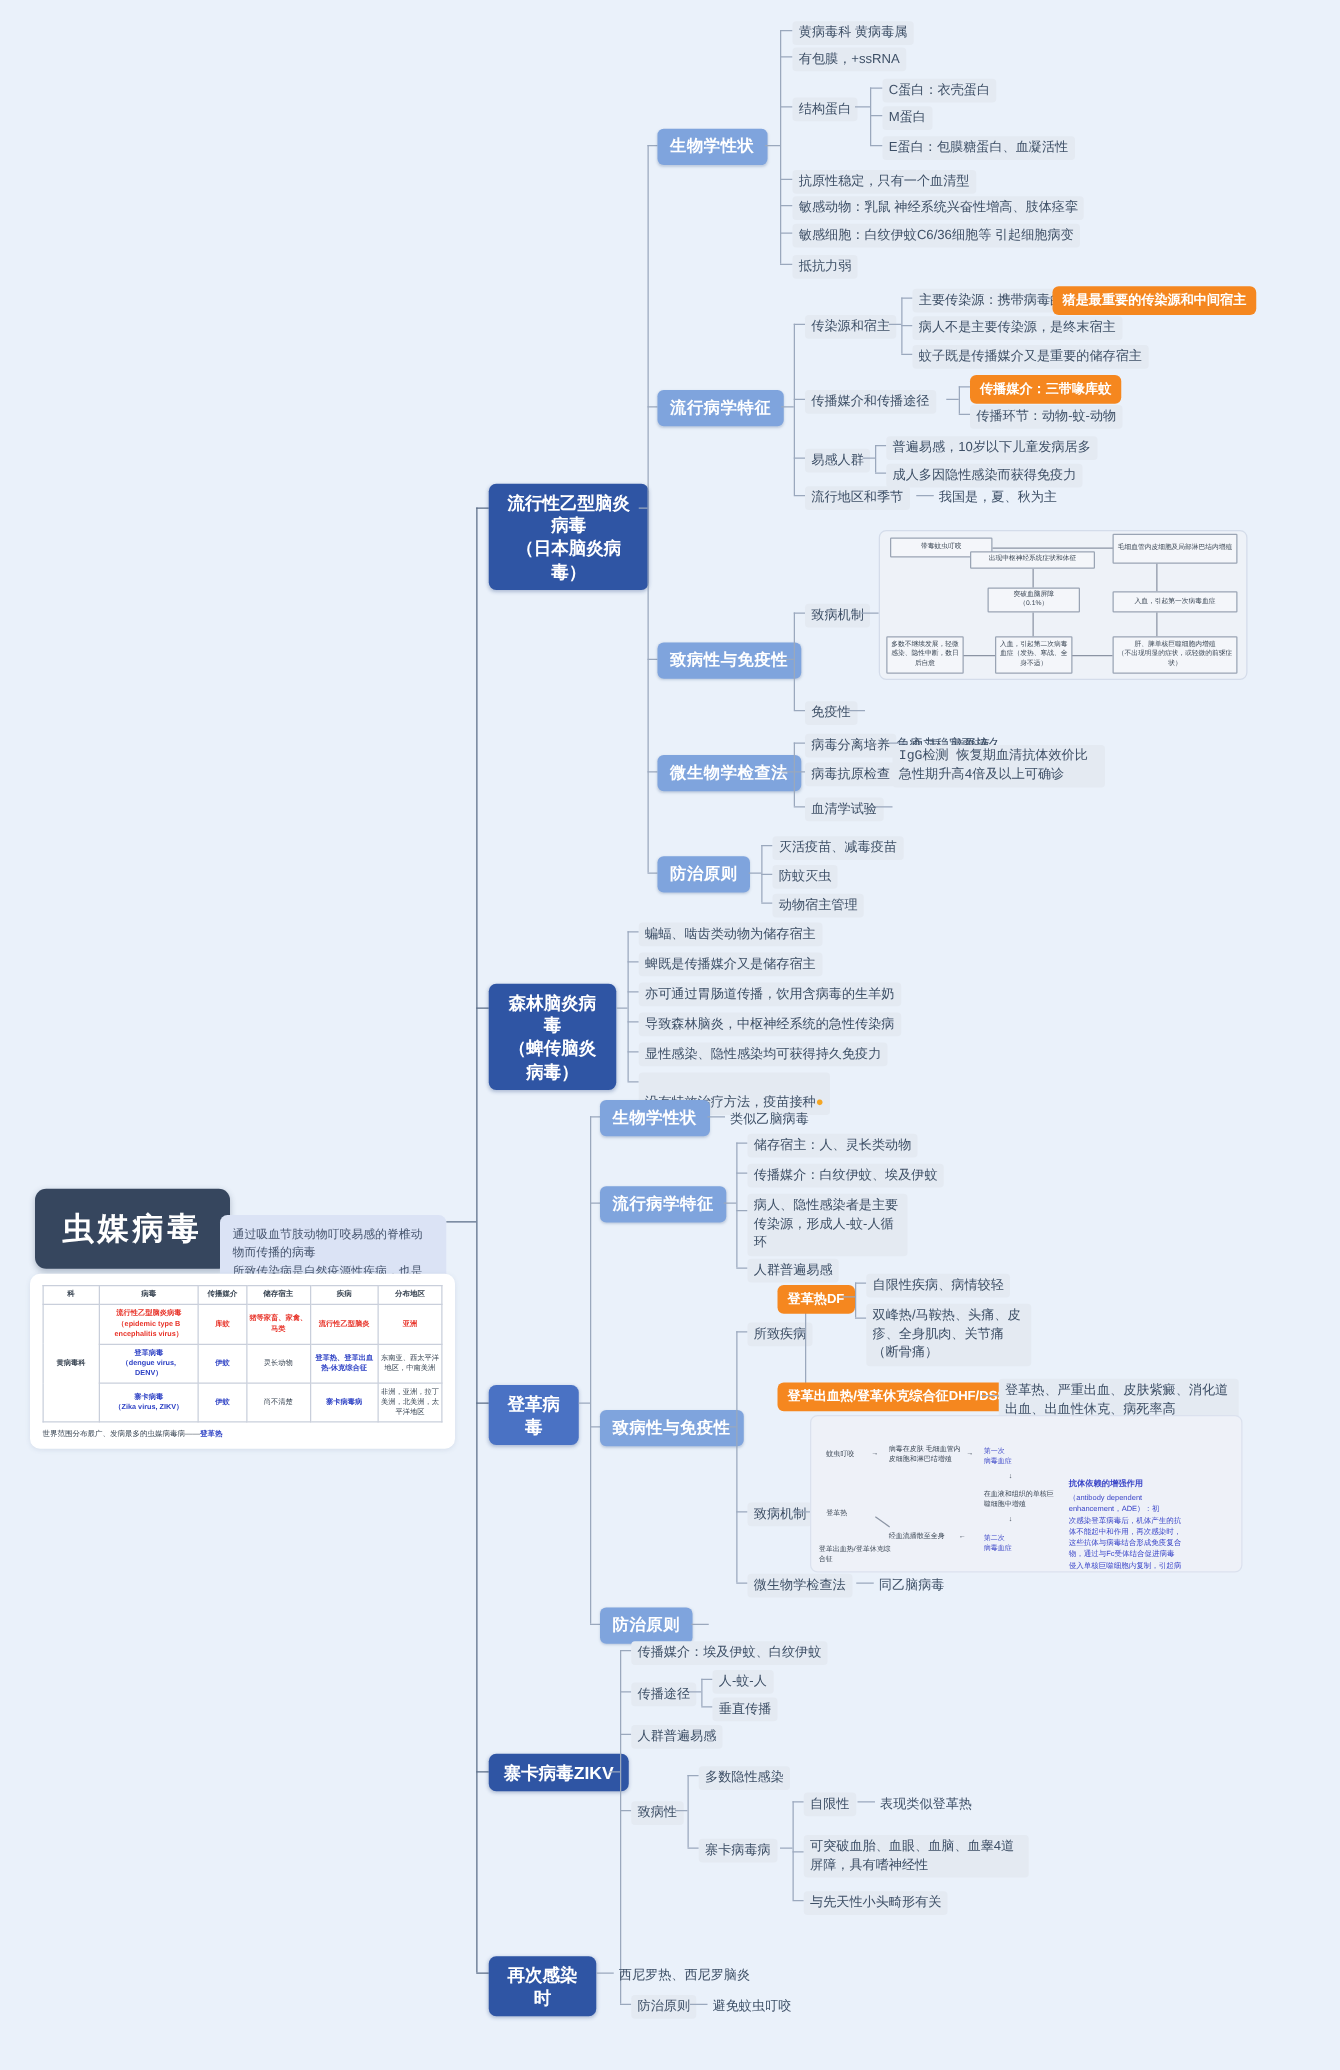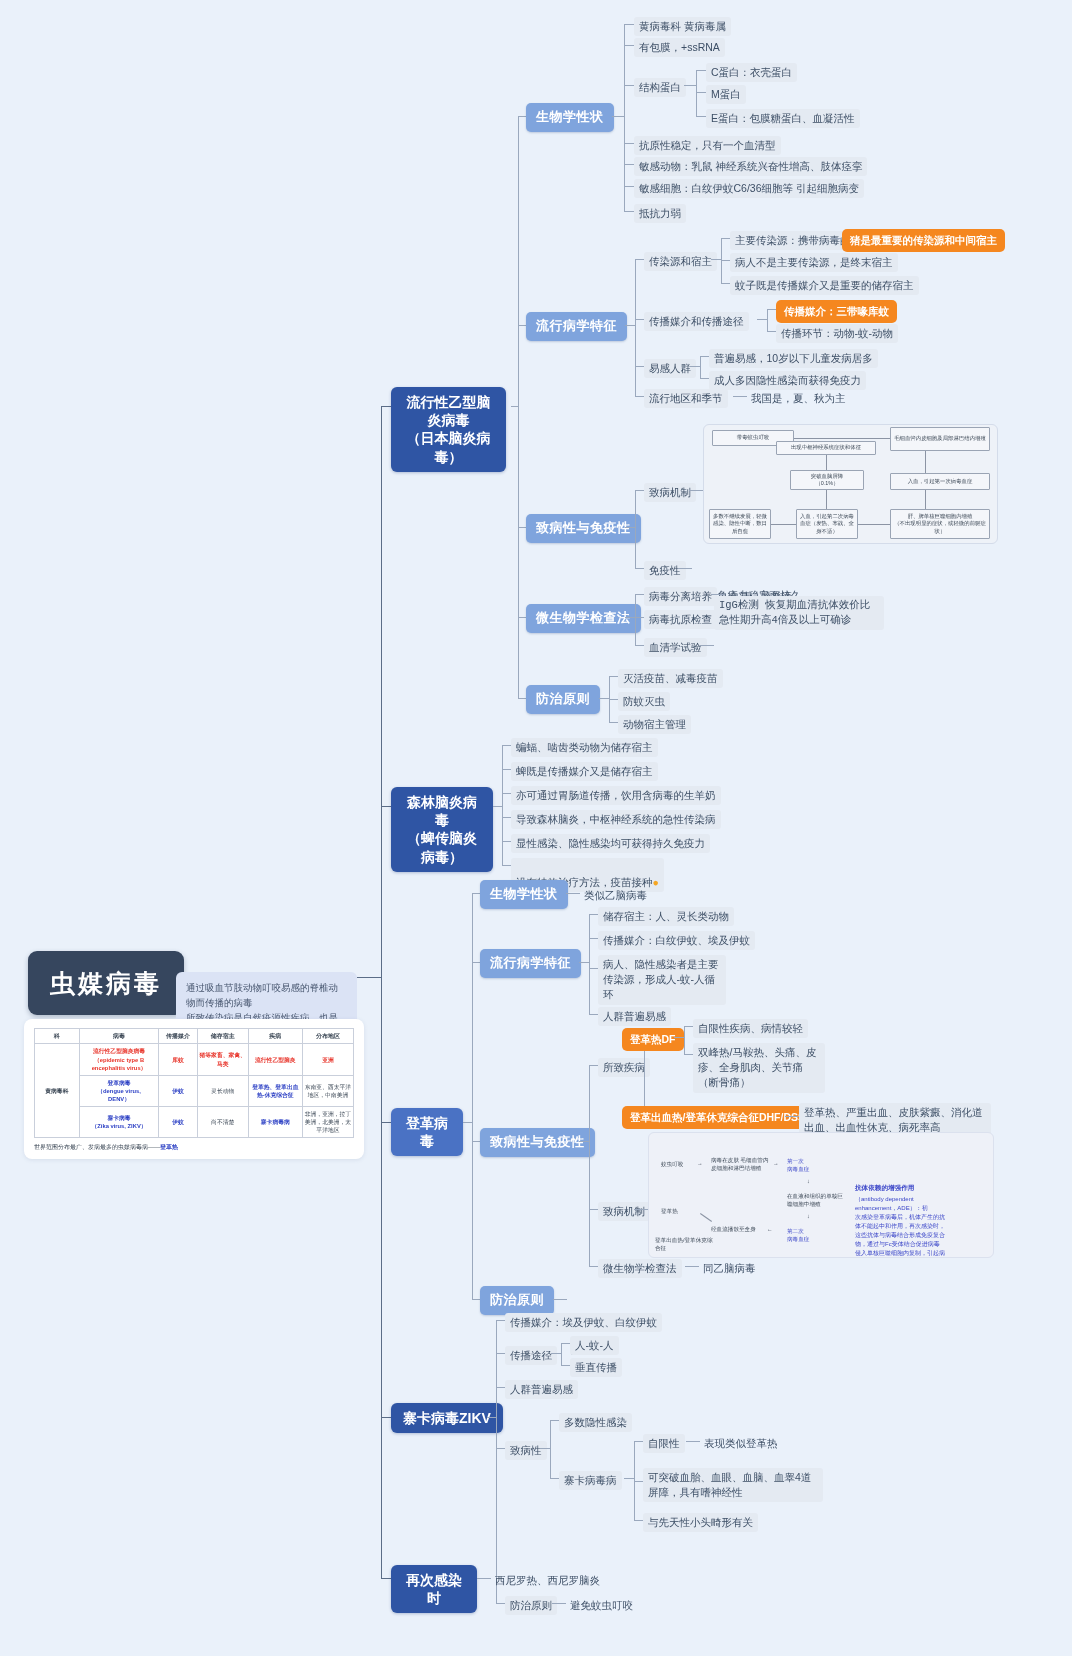--- a/index.html
+++ b/index.html
@@ -116,21 +116,21 @@
       <td class="blu">寨卡病毒病</td>
       <td>非洲，亚洲，拉丁美洲，北美洲，太平洋地区</td>
     </tr>
   </tbody>
     </table>
   <div class="tfoot">
     <span>世界范围分布最广、发病最多的虫媒病毒病——</span><b>登革热</b>
   </div>
 </div>
 
-<div class="node branch" style="left:391px;top:387px;width:115px;">流行性乙型脑炎病毒
+<div class="node branch" style="left:391px;top:387px;width:128px;">流行性乙型脑炎病毒
 （日本脑炎病毒）</div>
 
 <div class="v" style="left:518px;top:116px;height:582px;"></div>
 <div class="h" style="left:511px;top:406px;width:7px;"></div>
 
 <div class="h" style="left:518px;top:116px;width:8px;"></div>
 <div class="h" style="left:518px;top:325px;width:8px;"></div>
 <div class="h" style="left:518px;top:527px;width:8px;"></div>
 <div class="h" style="left:518px;top:617px;width:8px;"></div>
 <div class="h" style="left:518px;top:698px;width:8px;"></div>

